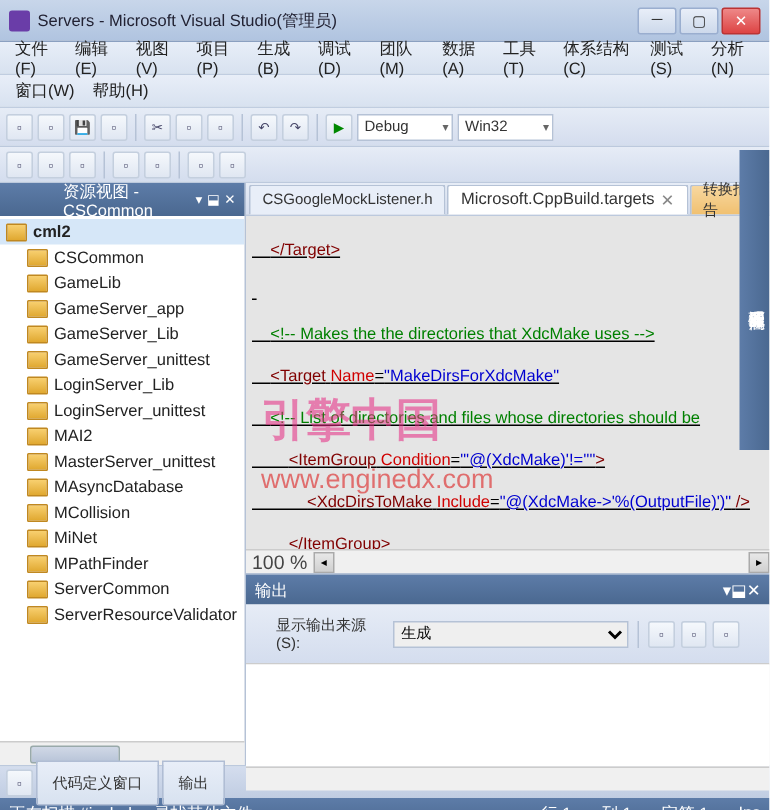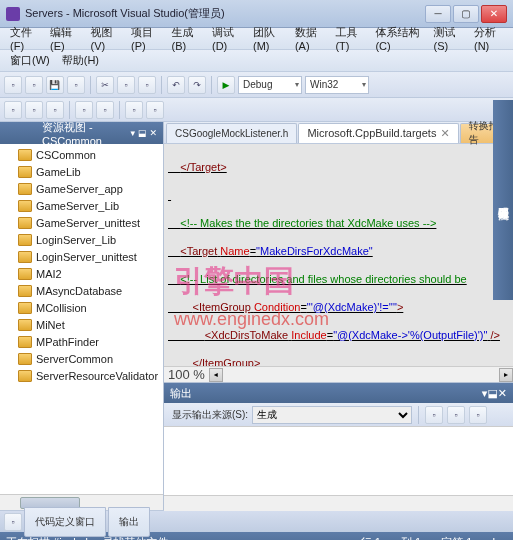--- a/index.html
+++ b/index.html
@@ -39,21 +39,21 @@
 .cl { display:block; }
 .c-tag { color:#800000; } .c-attr { color:#d00000; } .c-str { color:#0000d0; } .c-cmt { color:#008000; }
 .watermark { position:absolute; top:130px; left:10px; font-size:30px; color:rgba(230,40,130,.55); font-family:cursive; font-weight:bold; pointer-events:none; }
 .watermark2 { position:absolute; top:168px; left:10px; font-size:18px; color:rgba(220,30,30,.6); font-family:Arial; pointer-events:none;text-align:center; }
 .edscroll { height:16px; background:#f0f0f0; border-top:1px solid #ccc; display:flex; align-items:center; }
 .edscroll .pct { font-size:13px; color:#444; padding:0 4px; }
 .edscroll .sbtn { width:14px; height:14px; background:linear-gradient(#e8e8e8,#d0d0d0); border:1px solid #aaa; font-size:8px; display:flex; align-items:center; justify-content:center; cursor:pointer; }
 .output { height:128px; background:#fff; border-top:1px solid #b5c2d6; }
 .outhead { height:20px; background:linear-gradient(#5d7ca8,#4a6890); color:#fff; display:flex; align-items:center; padding:0 6px; font-size:10px; }
 .outhead .spacer { flex:1; }
-.outbar { height:24px; background:linear-gradient(#e6ecf6,#d4ddee); display:flex; align-items:center; padding:0 8px; gap:4px; border-bottom:1px solid #ccc; }
+.outbar { height:40px; background:linear-gradient(#e6ecf6,#d4ddee); display:flex; align-items:center; padding:0 20px; gap:4px; border-bottom:1px solid #ccc; }
 .outbar label { font-size:10px; color:#333; }
 .outbar select { height:18px; width:160px; font-size:10px; border:1px solid #b5c2d6; }
 .outbody { height:68px; background:#fff; }
 .outscroll { height:16px; background:#f0f0f0; border-top:1px solid #ccc; }
 .tabstrip { height:22px; background:linear-gradient(#d4ddee,#c0cde2); display:flex; align-items:center; padding:0 4px; gap:2px; border-top:1px solid #bcc9dd; }
 .tstab { height:30px; padding:0 10px; background:linear-gradient(#e8eef8,#d8e2f0); border:1px solid #b0bdd4; display:flex; align-items:center; font-size:10px; color:#333; cursor:pointer; border-radius:0 0 2px 2px; }
 .status { height:20px; background:linear-gradient(#5d7ca8,#4a6890); color:#fff; display:flex; align-items:center; padding:0 6px; font-size:10px; gap:20px; }
 .status .s1 { flex:1; }
 .rsidebar { position:absolute; right:0; top:100px; width:20px; height:200px; background:linear-gradient(90deg,#5d7ca8,#4a6890); writing-mode:vertical-rl; color:#fff; font-size:10px; display:flex; align-items:center; justify-content:center; cursor:pointer; }
 </style>
@@ -121,20 +121,24 @@
 
 <div class="main">
   <div class="sidebar">
     <div class="sidehead">
       <span class="dd">资源视图 - CSCommon</span>
       <span class="pin">▾</span>
       <span class="pin">⬓</span>
       <span class="pin">✕</span>
     </div>
     <div class="tree">
+      <div class="treeitem root sel">
+          <span class="ticon"></span>
+          <span>cml2</span>
+        </div>
       <div class="treeitem">
           <span class="ticon"></span>
           <span>CSCommon</span>
         </div>
       <div class="treeitem">
           <span class="ticon"></span>
           <span>GameLib</span>
         </div>
       <div class="treeitem">
           <span class="ticon"></span>
@@ -152,20 +156,24 @@
           <span class="ticon"></span>
           <span>LoginServer_Lib</span>
         </div>
       <div class="treeitem">
           <span class="ticon"></span>
           <span>LoginServer_unittest</span>
         </div>
       <div class="treeitem">
           <span class="ticon"></span>
           <span>MAI2</span>
+        </div>
+      <div class="treeitem">
+          <span class="ticon"></span>
+          <span>MasterServer_unittest</span>
         </div>
       <div class="treeitem">
           <span class="ticon"></span>
           <span>MAsyncDatabase</span>
         </div>
       <div class="treeitem">
           <span class="ticon"></span>
           <span>MCollision</span>
         </div>
       <div class="treeitem">

